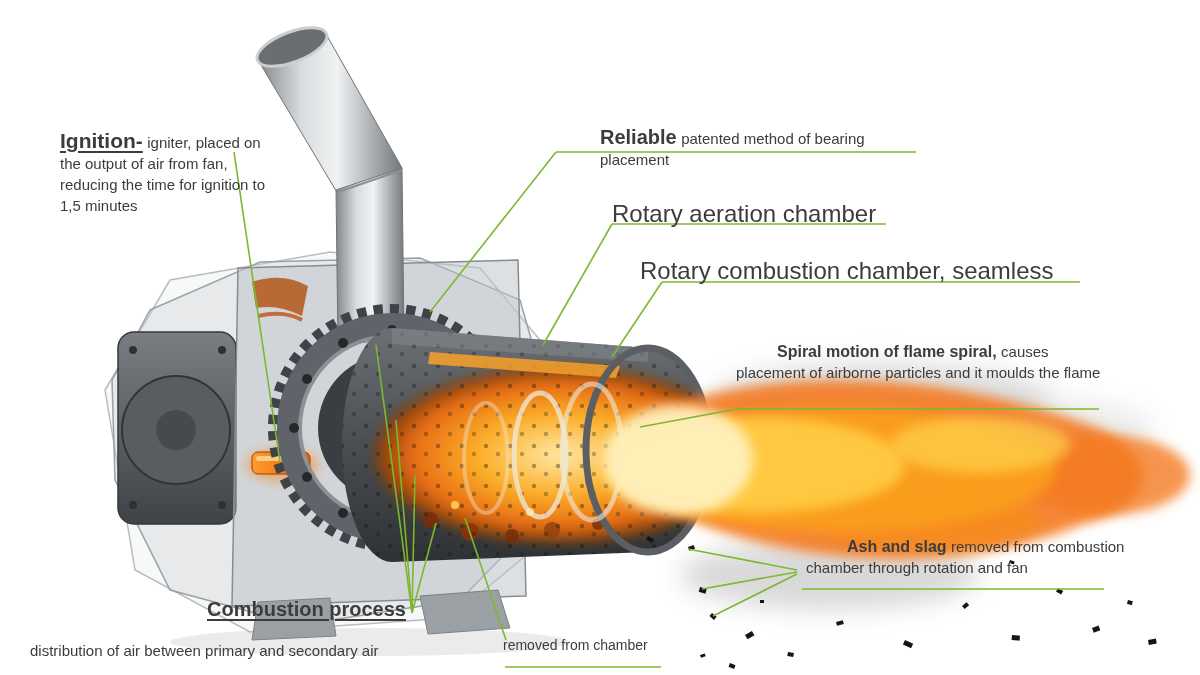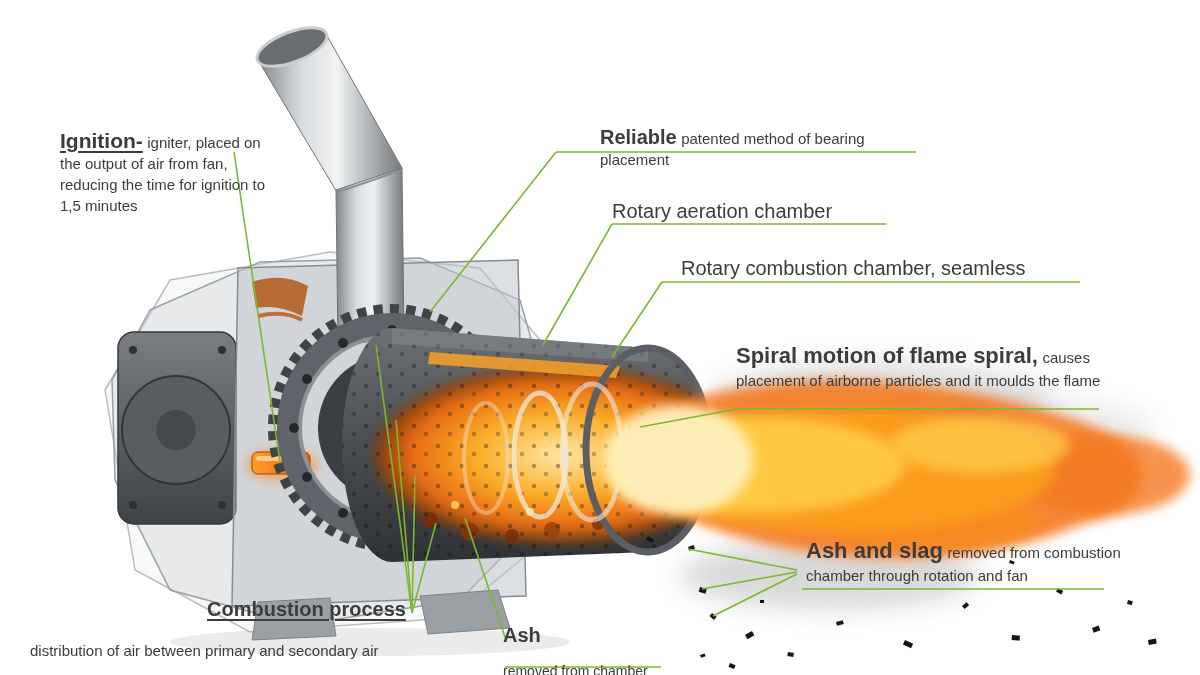--- a/index.html
+++ b/index.html
@@ -3,22 +3,22 @@
 <meta charset="utf-8">
 <style>
   * { margin:0; padding:0; box-sizing:border-box; }
   html,body { width:1200px; height:675px; background:#ffffff; overflow:hidden; }
   body { font-family:"Liberation Sans", sans-serif; color:#3c3c3c; position:relative; }
   .stage { position:absolute; left:0; top:0; width:1200px; height:675px; }
   .label { position:absolute; line-height:1.3; }
   .title { font-weight:bold; }
   .t21 { font-size:21px; }
   .t20 { font-size:20px; }
-  .t19 { font-size:22px; }
-  .t19n { font-size:20px; font-weight:normal; }
+  .t19 { font-size:16px;margin-left:41px; }
+  .t19n { font-size:24px; font-weight:normal; }
   .b15 { font-size:15px; }
   .b14 { font-size:14px; }
   .u { text-decoration:underline; text-underline-offset:3px; }
   .block { display:block; }
 </style>
 </head>
 <body>
 
 <svg class="stage" viewBox="0 0 1200 675" aria-hidden="true">
   <defs>
@@ -214,21 +214,21 @@
 
 <div class="label" style="left:556px; top:124px; width:334px;margin-left:44px;">
   <span class="title t20">Reliable</span>
   <span class="b15">patented method of bearing placement</span>
 </div>
 
 <div class="label" style="left:612px; top:198px;">
   <span class="t19n">Rotary aeration chamber</span>
 </div>
 
-<div class="label" style="left:681px; top:255px;">
+<div class="label" style="left:640px; top:255px;">
   <span class="t19n">Rotary combustion chamber, seamless</span>
 </div>
 
 <div class="label" style="left:736px; top:342px; width:372px;">
   <span class="title t19">Spiral motion of flame spiral,</span>
   <span class="b15">causes placement of airborne particles and it moulds the flame</span>
 </div>
 
 <div class="label" style="left:806px; top:537px; width:360px;">
   <span class="title t19">Ash and slag</span>
@@ -236,15 +236,14 @@
 </div>
 
 <div class="label" style="left:207px; top:596px;">
   <span class="title t20 u">Combustion process</span>
 </div>
 <div class="label" style="left:30px; top:641px;">
   <span class="b15">distribution of air between primary and secondary air</span>
 </div>
 
 <div class="label" style="left:503px; top:622px;">
-  <span class="title t20 block">Ash</span>
   <span class="b14 block" style="margin-top:14px;">removed from chamber</span>
 </div>
 
 </body></html>

